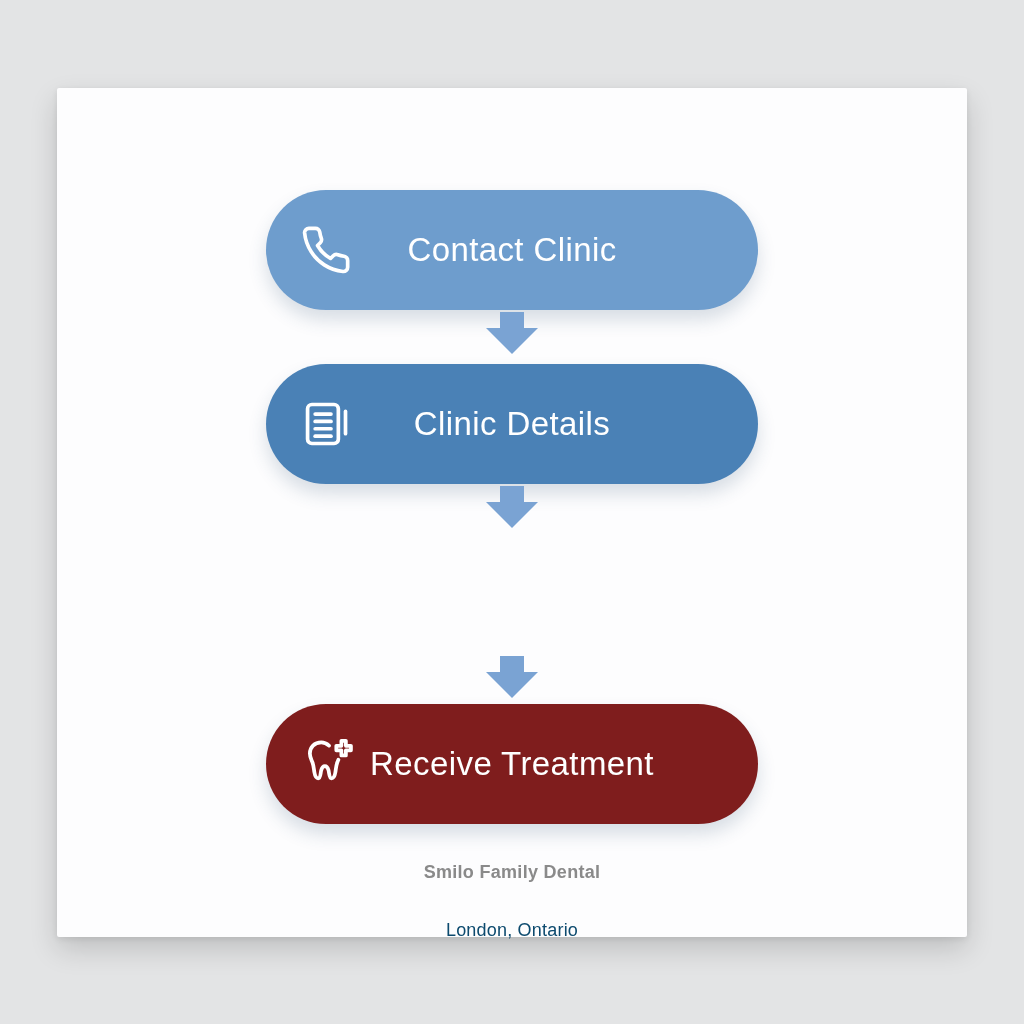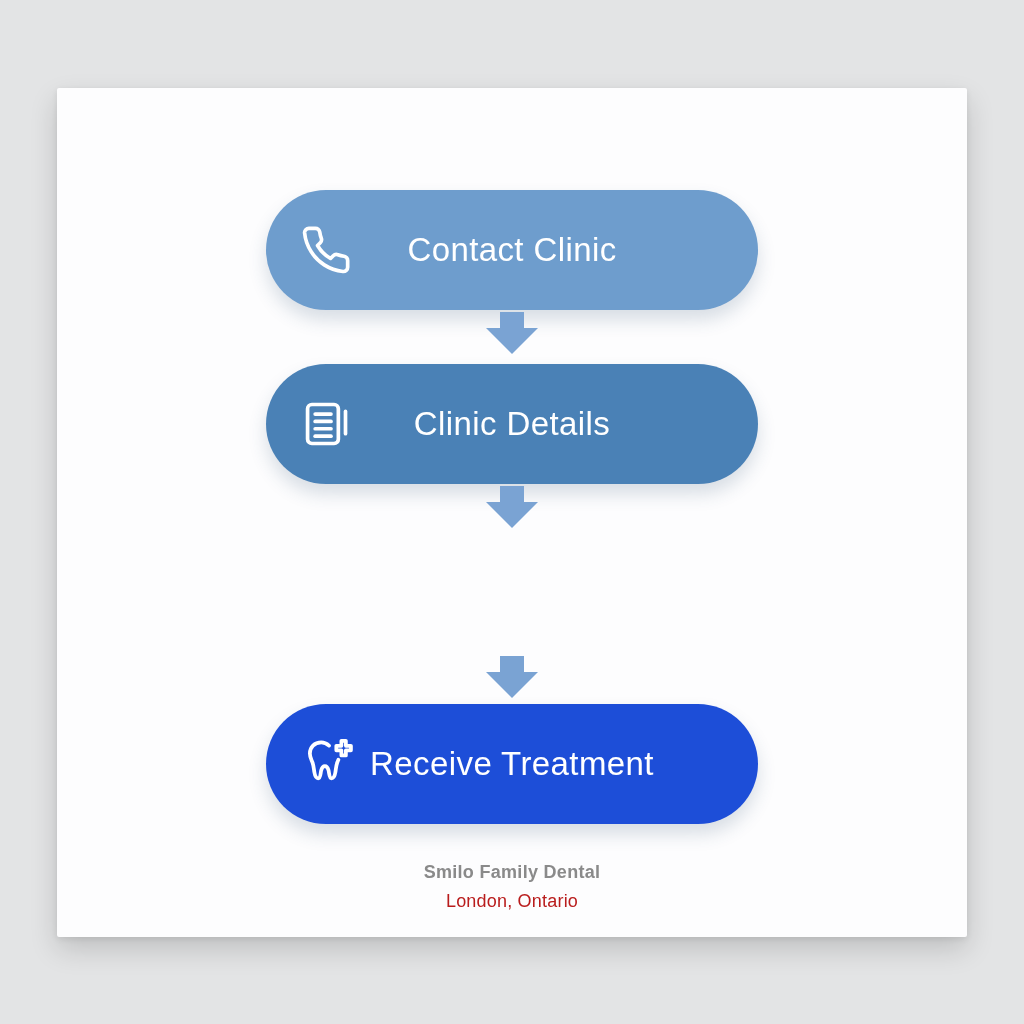--- a/index.html
+++ b/index.html
@@ -130,26 +130,26 @@
 
   <svg class="arrow arrow-2" viewBox="0 0 52 42">
     <polygon points="14,0 38,0 38,16 52,16 26,42 0,16 14,16" style="fill: rgb(122, 163, 211);"></polygon>
   </svg>
 
 
   <svg class="arrow arrow-3" viewBox="0 0 52 42">
     <polygon points="14,0 38,0 38,16 52,16 26,42 0,16 14,16" style="fill: rgb(122, 163, 211);"></polygon>
   </svg>
 
-  <div class="pill pill-4" style="background-color: #1d4ed8;">
+  <div class="pill pill-4" style="background-color: #7f1d1d;">
     <span class="pill-icon big">
       <svg viewBox="0 0 32 32" stroke-width="2">
         <path d="M17.6 6.2C16.6 5.3 15.2 4.5 13.5 4.5c-3.7 0-6.1 2.6-6.1 5.9 0 2.1.8 3.3 1.4 4.8.6 1.6.7 3.4 1 5.2.3 1.8.9 3.2 2 3.2 1.3 0 1.2-2.3 1.6-4.1.4-1.5 1-2.4 2-2.4s1.6.9 2 2.4c.4 1.8.3 4.1 1.6 4.1 1.1 0 1.7-1.4 2-3.2.3-1.8.4-3.6 1-5.2.2-.5.4-1 .6-1.5"></path>
         <path d="M24.2 3.6h2.4v2.7h2.7v2.4h-2.7v2.7h-2.4V8.7h-2.7V6.3h2.7z"></path>
       </svg>
     </span>
     <span class="pill-label" style="color: rgb(255, 255, 255);">Receive Treatment</span>
   </div>
 
   <div class="footer footer-title" style="color: rgb(138, 138, 138);">Smilo Family Dental</div>
-  <div class="footer footer-subtitle" style="color: #b91c1c;">London, Ontario</div>
+  <div class="footer footer-subtitle" style="color: #0c4a6e; margin-top: 29px;">London, Ontario</div>
 
 </div>
 
 </body></html>

